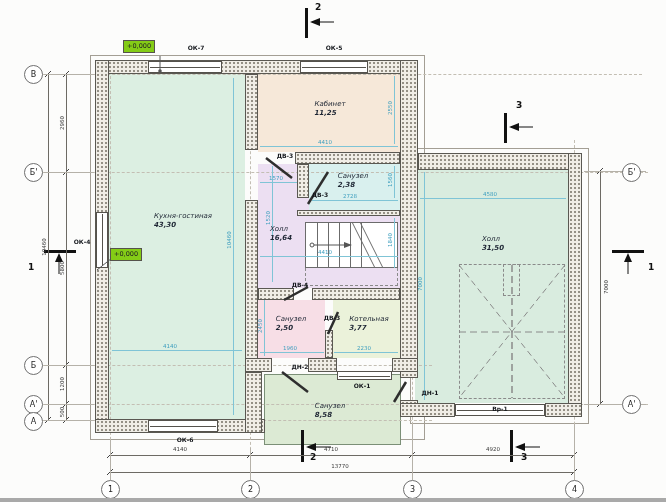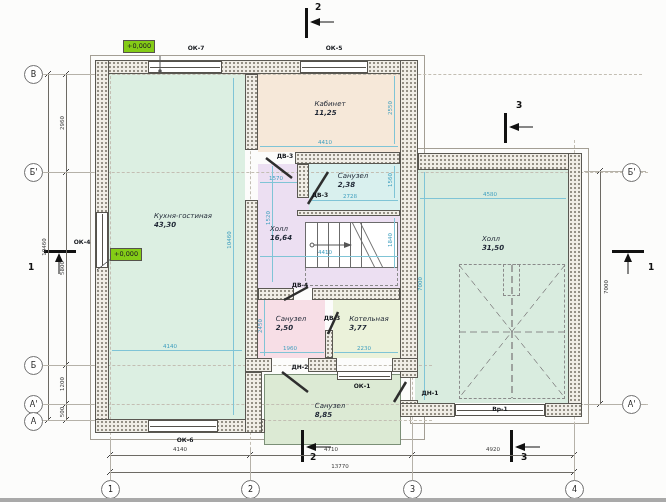--- a/index.html
+++ b/index.html
@@ -274,21 +274,21 @@
   <div class="rlabel" style="left:369px;top:315px">
     <div>Котельная</div>
     <div class="rarea">3,77</div>
   </div>
   <div class="rlabel" style="left:493px;top:235px">
     <div>Холл</div>
     <div class="rarea">31,50</div>
   </div>
   <div class="rlabel" style="left:330px;top:402px">
     <div>Санузел</div>
-    <div class="rarea">8,85</div>
+    <div class="rarea">8,58</div>
   </div>
 
   <div class="olabel" style="left:196px;top:44px">ОК-7</div>
   <div class="olabel" style="left:334px;top:44px">ОК-5</div>
   <div class="olabel" style="left:82px;top:238px">ОК-4</div>
   <div class="olabel" style="left:185px;top:436px">ОК-6</div>
   <div class="olabel" style="left:362px;top:382px">ОК-1</div>
   <div class="olabel" style="left:285px;top:152px">ДВ-3</div>
   <div class="olabel" style="left:320px;top:191px">ДВ-3</div>
   <div class="olabel" style="left:332px;top:314px">ДВ-3</div>

